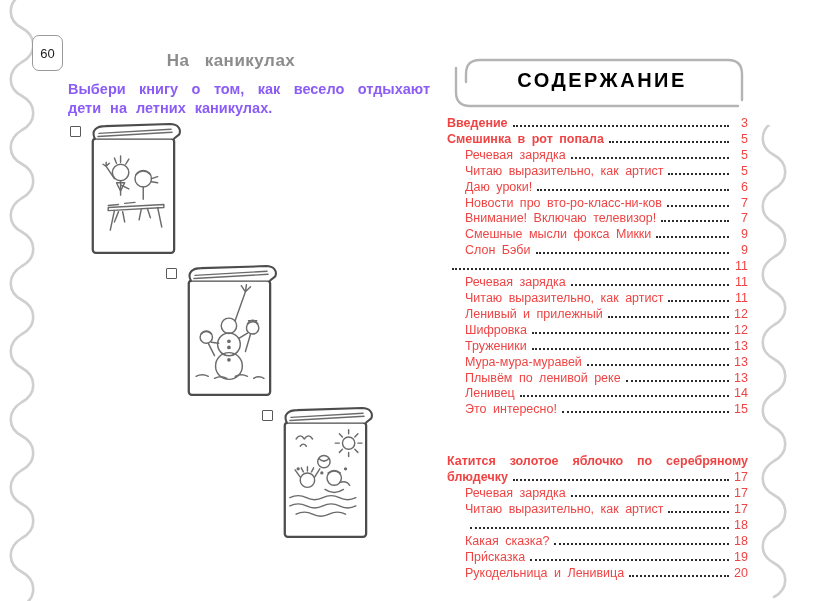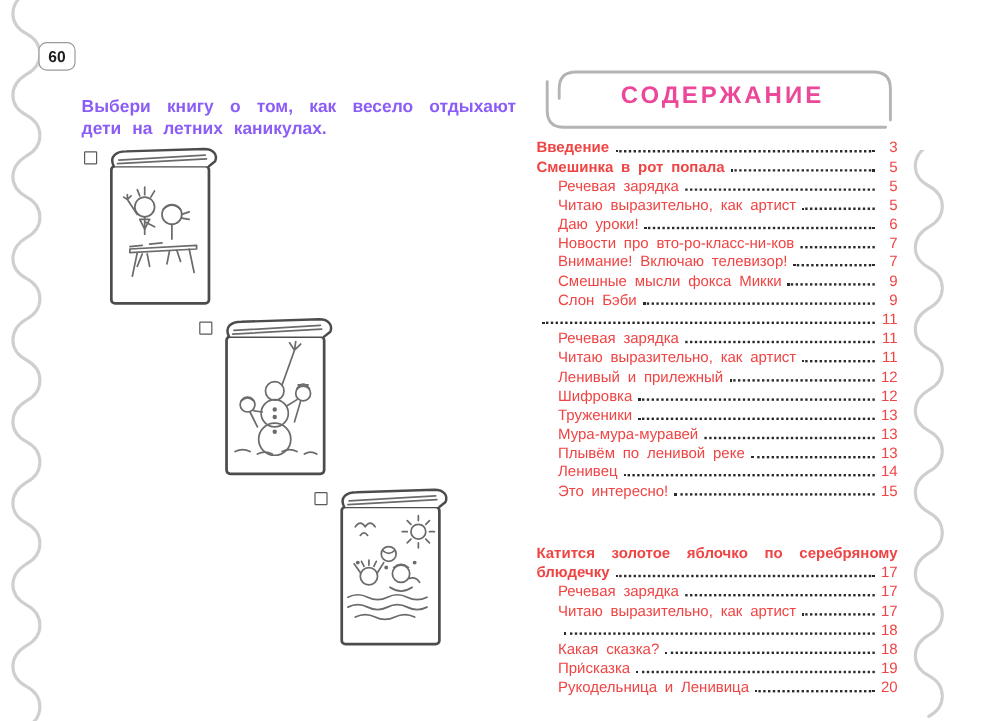--- a/index.html
+++ b/index.html
@@ -6,45 +6,45 @@
   html,body { background:#ffffff; }
   body { font-family:"Liberation Sans", sans-serif; color:#1d1d1d; }
   .sheet { position:relative; width:819px; height:601px; background:#ffffff; overflow:hidden; }
 
   
   .squiggle { position:absolute; pointer-events:none; }
   .squiggle-left  { left:2px; top:0; }
   .squiggle-right { left:756px; top:125px; }
 
   
-  .page-badge { position:absolute; left:32px; top:35px; width:31px; height:24px;
+  .page-badge { position:absolute; left:32px; top:35px; width:31px; height:36px;
     border:1.6px solid #9a9a9a; border-radius:7px; background:#fff;
     display:flex; align-items:center; justify-content:center;
-    font-weight:bold; font-size:13px; color:#1d1d1d; }
+    font-weight:normal; font-size:13px; color:#1d1d1d; }
 
   
   .left-title { position:absolute; left:66px; top:51px; width:330px; text-align:center;
     font-size:17px; font-weight:bold; color:#8c8c8c; word-spacing:10px; letter-spacing:.5px; }
   .instruction { position:absolute; left:68px; top:80px; width:362px;
     font-size:14.5px; font-weight:bold; line-height:19px; color:#8b5cf6;
     text-align:justify; word-spacing:5px; }
 
   .book-group { position:absolute; width:130px; height:140px; }
   .book-group .checkbox { position:absolute; left:0; top:5px; width:11px; height:11px;
     border:1.6px solid #5a5a5a; border-radius:1px; background:#fff; cursor:pointer; }
   .book-group svg { position:absolute; left:13px; top:0; }
   .bg1 { left:70px;  top:121px; }
   .bg2 { left:166px; top:263px; }
   .bg3 { left:262px; top:405px; }
 
   
   .toc-header { position:absolute; left:452px; top:52px; width:300px; height:62px; }
   .toc-header svg { position:absolute; left:0; top:0; }
   .toc-title { position:absolute; left:0; top:17px; width:300px; text-align:center;
-    font-size:20px; font-weight:bold; color:#ec4899; letter-spacing:2.5px; }
+    font-size:20px; font-weight:bold; color:#000000; letter-spacing:2.5px; }
 
   
   .toc { position:absolute; left:447px; top:116px; width:301px; }
   .toc-row { display:flex; align-items:baseline; min-height:15.9px;
     font-size:12.5px; line-height:15.9px; color:#ef4444; word-spacing:3px; }
   .toc-row.bold .toc-label { font-weight:bold; }
   .toc-row.indent { padding-left:18px; }
   .toc-label { white-space:nowrap; }
   .toc-row.fullline .toc-label { white-space:normal; width:100%; text-align:justify; text-align-last:justify;margin-top:36px; }
   .toc-leader { flex:1; min-width:14px; border-bottom:2px dotted #2b2b2b; margin:0 3px 3px 5px; }
@@ -62,20 +62,21 @@
     <path fill="none" stroke="#cfcfcf" stroke-width="2.6" stroke-linecap="round" d="M20 -6 c-15 9 -15 26 0 34 c15 8 15 26 0 34 c-15 9 -15 26 0 34 c15 8 15 26 0 34 c-15 9 -15 26 0 34 c15 8 15 26 0 34 c-15 9 -15 26 0 34 c15 8 15 26 0 34 c-15 9 -15 26 0 34 c15 8 15 26 0 34 c-15 9 -15 26 0 34 c15 8 15 26 0 34 c-15 9 -15 26 0 34 c15 8 15 26 0 34 c-15 9 -15 26 0 34 c15 8 15 26 0 34 c-15 9 -15 26 0 34 c15 8 15 26 0 34"></path>
   </svg>
   <svg class="squiggle squiggle-right" width="36" height="476" viewBox="0 0 36 476">
     <path fill="none" stroke="#cfcfcf" stroke-width="2.6" stroke-linecap="round" d="M18 -4 c-15 9 -15 26 0 34 c15 8 15 26 0 34 c-15 9 -15 26 0 34 c15 8 15 26 0 34 c-15 9 -15 26 0 34 c15 8 15 26 0 34 c-15 9 -15 26 0 34 c15 8 15 26 0 34 c-15 9 -15 26 0 34 c15 8 15 26 0 34 c-15 9 -15 26 0 34 c15 8 15 26 0 34 c-15 9 -15 26 0 34 c15 8 15 26 0 34"></path>
   </svg>
 
   <div class="page-badge">
     <span>60</span>
   </div>
 
+  <div class="left-title">На  каникулах</div>
   <p class="instruction">Выбери книгу о том, как весело отдыхают дети на летних каникулах.</p>
 
   <div class="book-group bg1">
     <span class="checkbox"></span>
     <svg width="104" height="138" viewBox="0 0 100 134">
       <rect class="bookframe" x="9" y="17" width="79" height="111" rx="3" stroke-width="2.2"></rect>
       <path class="bookframe" d="M11 17 C7 9 13 5 21 5 L84 3 C92 3 95 8 93 13 L88 17" stroke-width="2"></path>
       <path class="lineart" d="M15 12 L85 8" stroke-width="1.2"></path>
       <path class="lineart" d="M14 15 L86 11" stroke-width="1"></path>
       <g class="lineart">

